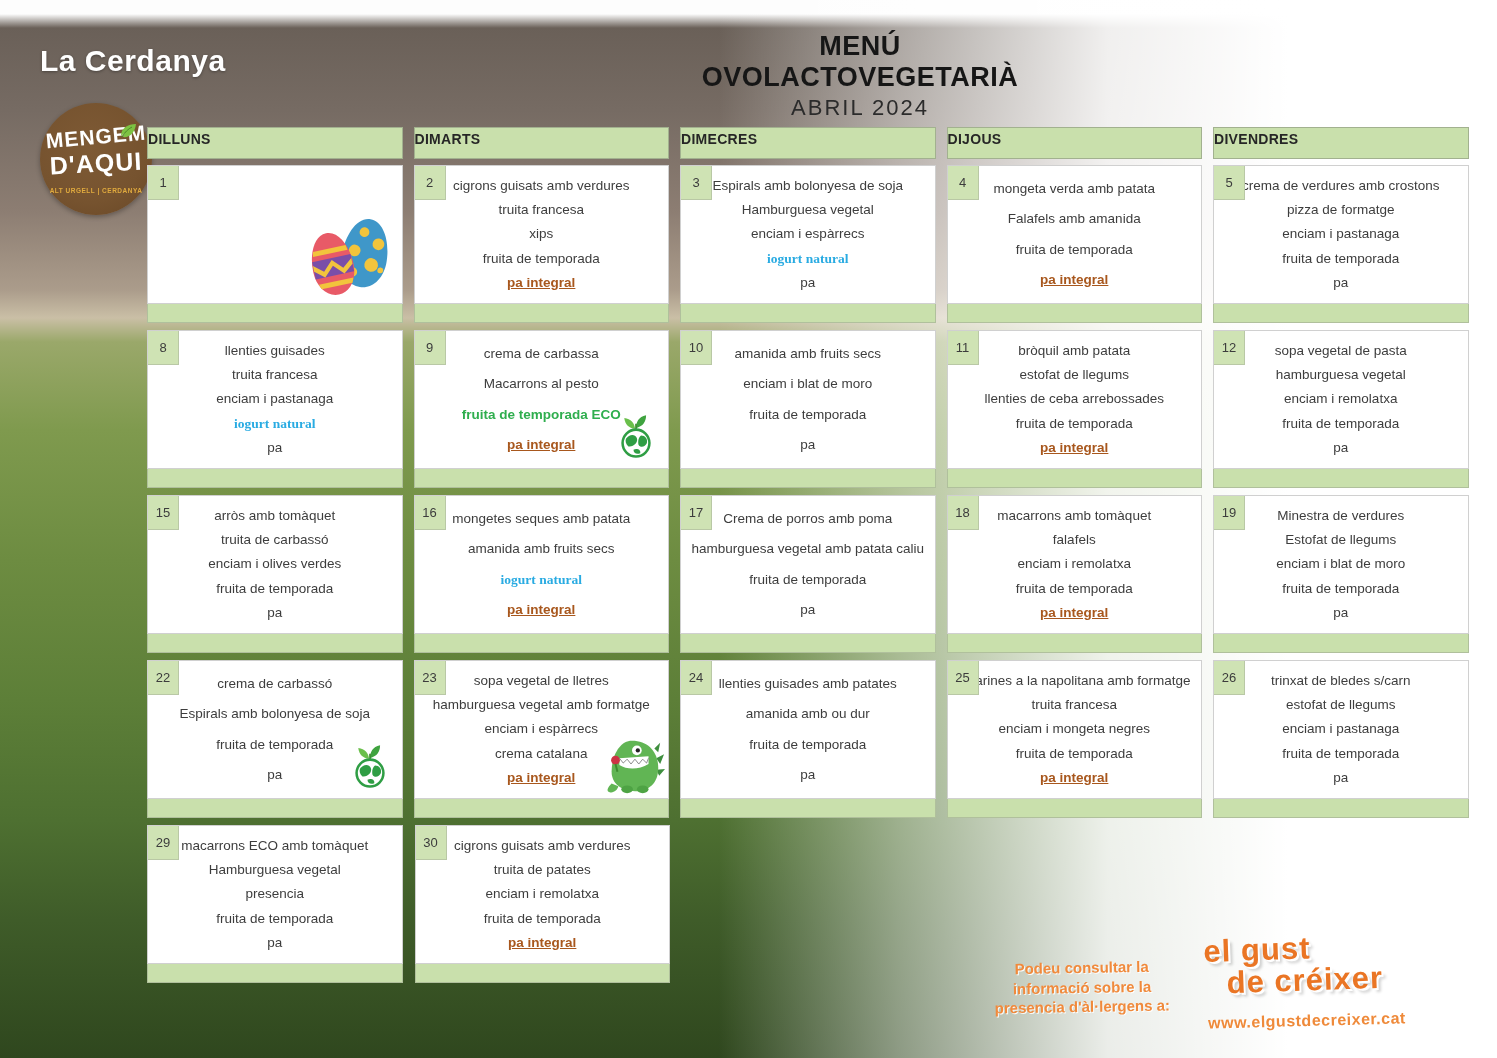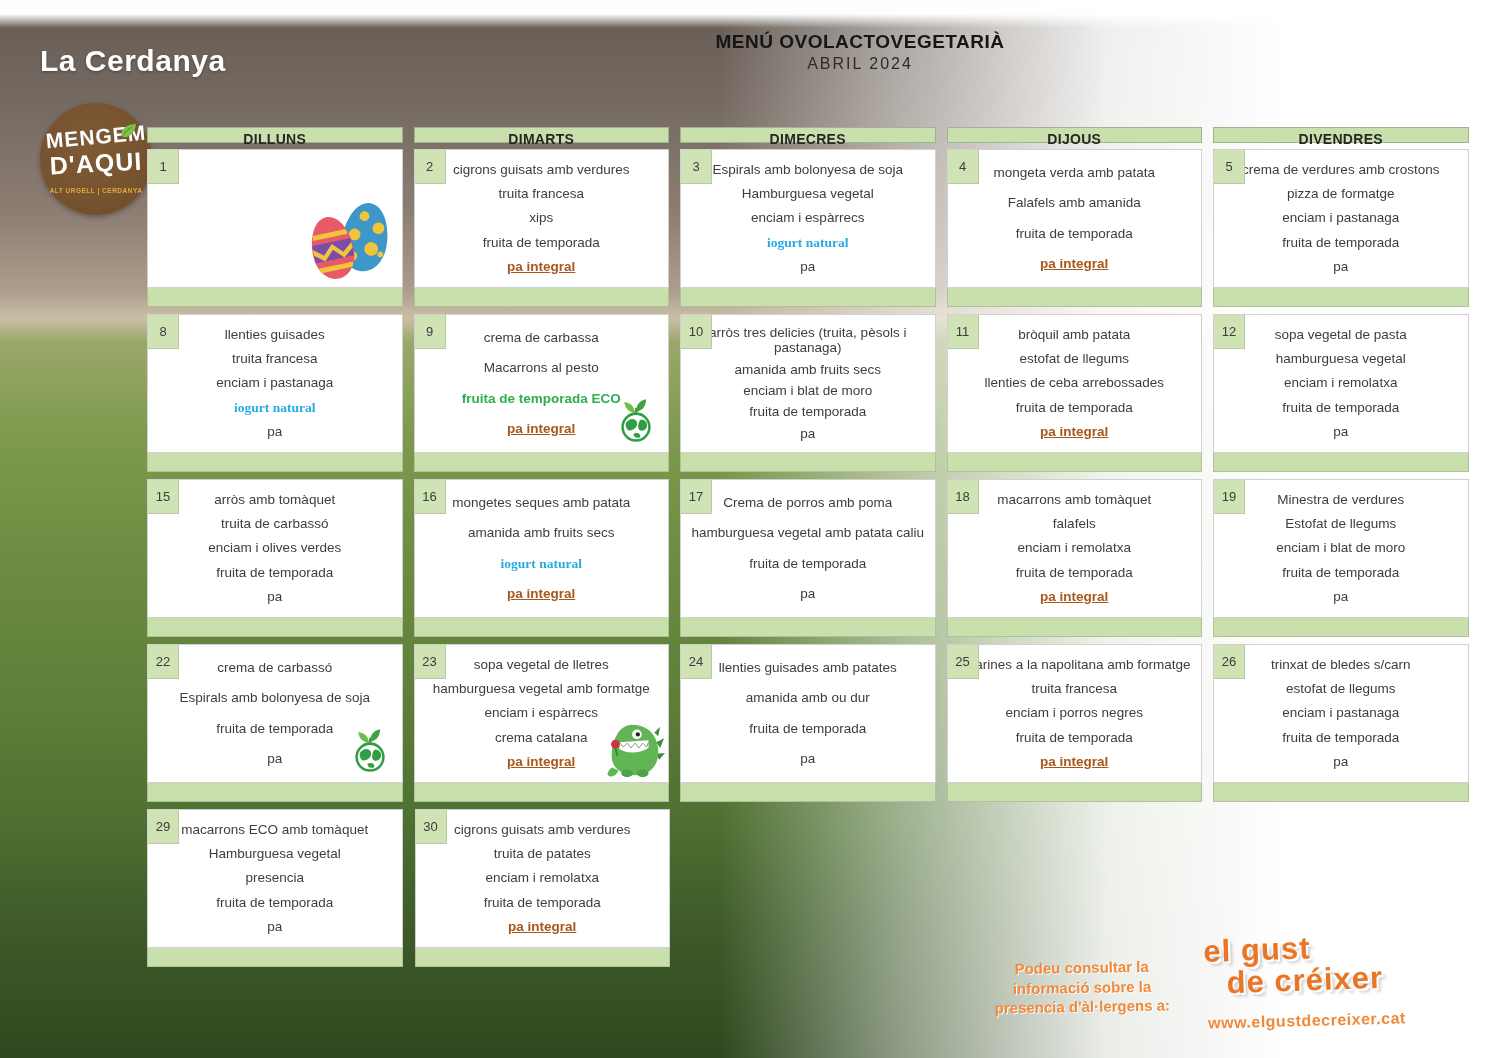--- a/index.html
+++ b/index.html
@@ -22,41 +22,41 @@
       rgba(255,255,255,.9) 74%, #ffffff 86%);
   }
 
   
   .school-name {
     position:absolute; left:40px; top:44px;
     font-size:30px; font-weight:bold; color:#ffffff; letter-spacing:.5px;
     text-shadow:0 1px 3px rgba(0,0,0,.35);
   }
   .title-block { position:absolute; left:660px; top:31px; width:400px; text-align:center; }
-  .title-block .main-title { font-size:19px; font-weight:bold; color:#161616; letter-spacing:.5px; }
-  .title-block .sub-title  { font-size:16px; color:#2b2b2b; letter-spacing:2px; margin-top:2px; }
+  .title-block .main-title { font-size:27px; font-weight:bold; color:#161616; letter-spacing:.5px; }
+  .title-block .sub-title  { font-size:22px; color:#2b2b2b; letter-spacing:2px; margin-top:2px; }
 
   
   .stamp {
     position:absolute; left:40px; top:103px; width:112px; height:112px;
     border-radius:50%;
     background:radial-gradient(circle at 45% 40%, #7e5a35 0%, #76532f 60%, #684726 100%);
     box-shadow:0 2px 5px rgba(0,0,0,.3);
     text-align:center; color:#fff;
   }
   .stamp .l1 { font-size:21px; font-weight:bold; letter-spacing:1px; margin-top:22px; transform:rotate(-5deg); }
   .stamp .l2 { font-size:25px; font-weight:bold; letter-spacing:1px; transform:rotate(-3deg); }
   .stamp .l3 { font-size:6.5px; font-weight:bold; color:#e0aa3e; letter-spacing:.5px; margin-top:9px; }
   .stamp .leaf { position:absolute; right:14px; top:18px; width:20px; height:20px; }
 
   
   .calendar { position:absolute; left:147px; top:127px; width:1322px; }
   .hdr-row { display:flex; gap:11px; }
   .col-hdr {
-    flex:0 0 255.5px; height:16px; line-height:22px; text-align:center;
+    flex:0 0 255.5px; height:32px; line-height:22px; 
     background:#c9e0ac; border:1px solid rgba(90,90,90,.35);
     font-size:14px; font-weight:bold; color:#262626; letter-spacing:.3px;
   }
   .week-row { display:flex; gap:11px; margin-top:6px; margin-bottom:7px; }
   .week-row:last-child { margin-bottom:0;gap:12px; }
   .slot { flex:0 0 255.5px; }
   .day-cell {
     position:relative; height:139px; background:#ffffff;
     border:1px solid rgba(120,120,120,.35);
   }
@@ -246,21 +246,20 @@
               <path d="M27 45 C31 43 36 45 35 49 C31 51 27 49 27 45 Z" fill="#2f9e44"></path>
             </svg>
           </div>
         </div>
         <div class="strip"></div>
       </div>
       <div class="slot">
         <div class="day-cell">
           <div class="day-num">10</div>
           <div class="items">
-            <div class="item">arròs tres delicies (truita, pèsols i pastanaga)</div>
             <div class="item">amanida amb fruits secs</div>
             <div class="item">enciam i blat de moro</div>
             <div class="item">fruita de temporada</div>
             <div class="item">pa</div>
           </div>
         </div>
         <div class="strip"></div>
       </div>
       <div class="slot">
         <div class="day-cell">
@@ -417,21 +416,21 @@
           </div>
         </div>
         <div class="strip"></div>
       </div>
       <div class="slot">
         <div class="day-cell">
           <div class="day-num">25</div>
           <div class="items">
             <div class="item">tallarines a la napolitana amb formatge</div>
             <div class="item">truita francesa</div>
-            <div class="item">enciam i porros negres</div>
+            <div class="item">enciam i mongeta negres</div>
             <div class="item">fruita de temporada</div>
             <div class="item bread">pa integral</div>
           </div>
         </div>
         <div class="strip"></div>
       </div>
       <div class="slot">
         <div class="day-cell">
           <div class="day-num">26</div>
           <div class="items">

